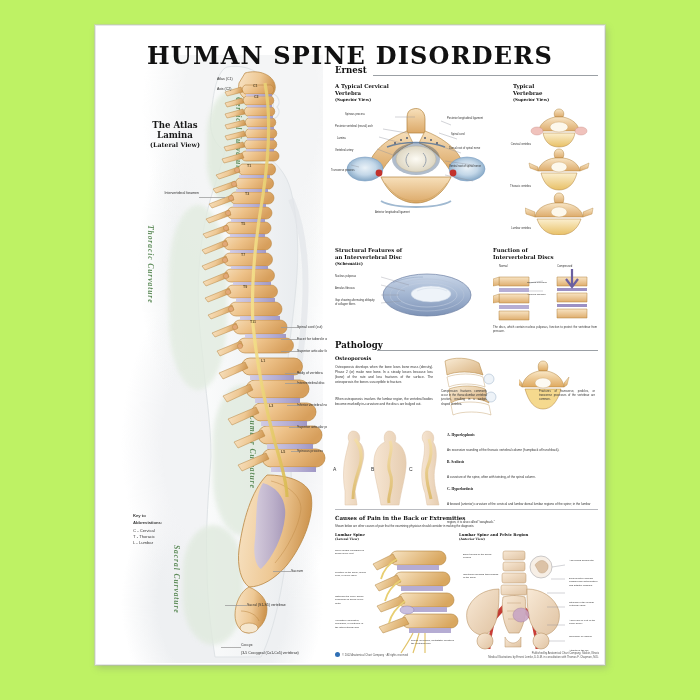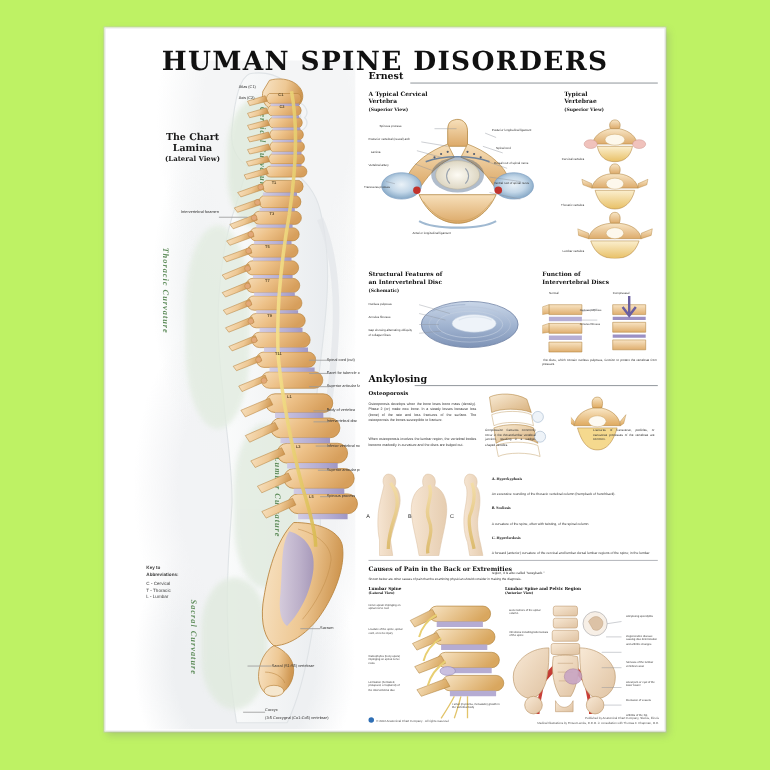--- a/index.html
+++ b/index.html
@@ -197,21 +197,21 @@
     <div class="curve-band cb2"></div>
     <div class="curve-band cb3"></div>
     <div class="curve-band cb4"></div>
 
     <div class="curve-label cl-cerv">Cervical Curvature</div>
     <div class="curve-label cl-thor">Thoracic Curvature</div>
     <div class="curve-label cl-lumb">Lumbar Curvature</div>
     <div class="curve-label cl-sacr">Sacral Curvature</div>
 
     <div class="spinalcolumn-title">
-      <span>The Chart</span><br>
+      <span>The Atlas</span><br>
       <span>Lamina</span>
       <span class="sub">(Lateral View)</span>
     </div>
 
     <svg class="spine" viewBox="0 0 232 640">
       <defs>
         <linearGradient id="bn" x1="0" y1="0" x2="1" y2="0.3">
           <stop offset="0%" stop-color="#f6ddb8"></stop>
           <stop offset="45%" stop-color="#edc188"></stop>
           <stop offset="100%" stop-color="#d79f5c"></stop>
@@ -652,21 +652,21 @@
             <path d="M36,22 L50,22"></path>
       </g>
     </svg>
 
     <div class="mini-lbl" style="left:172px;top:240px;font-size:2.7px;">Normal</div>
     <div class="mini-lbl" style="left:230px;top:240px;font-size:2.7px;">Compressed</div>
     <div class="mini-lbl" style="left:200px;top:256px;font-size:2.5px;">Nucleus pulposus</div>
     <div class="mini-lbl" style="left:200px;top:268px;font-size:2.5px;">Annulus fibrosus</div>
     <div class="body-txt" style="left:166px;top:300px;width:104px;font-size:2.8px;">The discs, which contain nucleus pulposus, function to protect the vertebrae from pressure.</div>
 
-    <div class="sec-head" style="top:315px;">Ankylosing</div>
+    <div class="sec-head" style="top:315px;">Pathology</div>
     <div class="sec-rule" style="top:325px;left:50px;"></div>
 
     <div class="blk-sub" style="left:8px;top:330px;">Osteoporosis</div>
     <div class="body-txt" style="left:8px;top:340px;width:98px;">Osteoporosis develops when the bone loses bone mass (density). Phase 2 (or) make new bone. In a steady losses because loss (bone) of the rate and loss fractures of the surface. The osteoporosis the bones susceptible to fracture.</div>
     <div class="body-txt" style="left:8px;top:372px;width:98px;">When osteoporosis involves the lumbar region, the vertebral bodies become markedly in-curvature and the discs are bulged out.</div>
 
     <svg class="ill" style="left:112px;top:332px;width:60px;height:62px;" viewBox="0 0 60 62">
       <defs>
         <linearGradient id="op" x1="0" y1="0" x2="1" y2="1">
           <stop offset="0%" stop-color="#f9ecd6"></stop>

